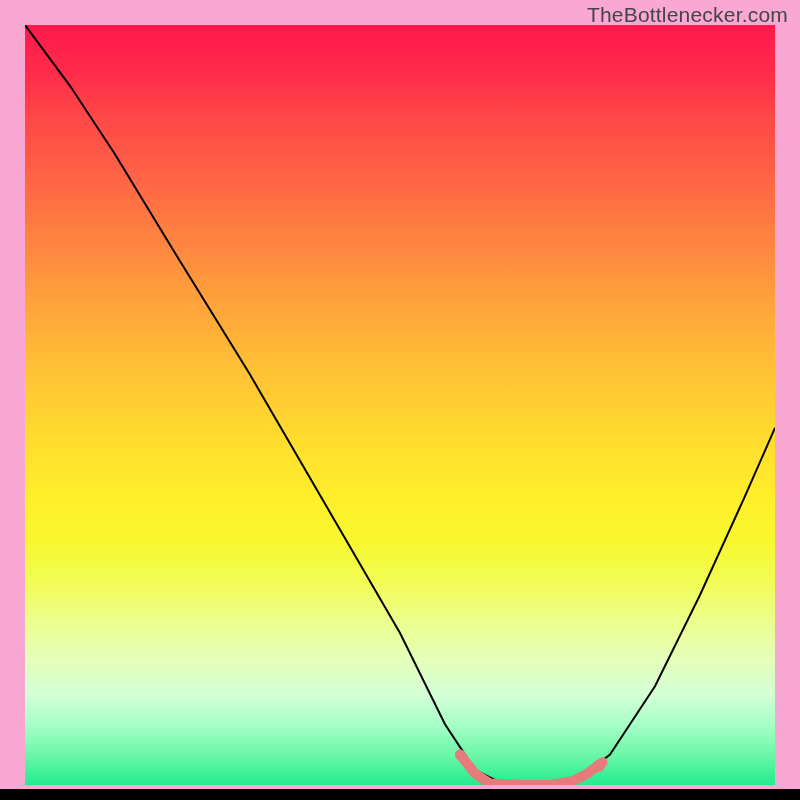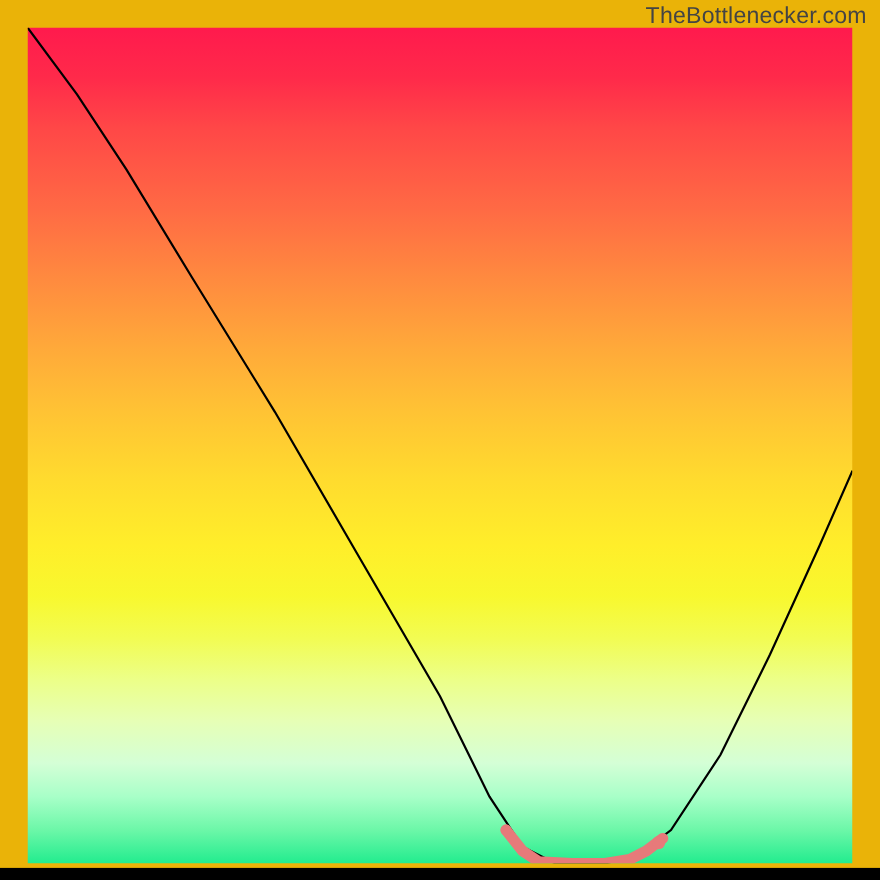--- a/index.html
+++ b/index.html
@@ -1,17 +1,17 @@
 <!DOCTYPE html>
 <html><head>
 <meta charset="utf-8">
 <style>
   * { margin: 0; padding: 0; box-sizing: border-box; }
   body { width: 800px; height: 800px; overflow: hidden; background: #000; font-family: Arial, sans-serif; }
-  .container { position: relative; width: 800px; height: 789px; background: #eab308; }
+  .container { position: relative; width: 800px; height: 789px; background: #f9a8d4; }
   .plot-area {
     position: absolute;
     left: 25px;
     top: 25px;
     width: 750px;
     height: 760px;
     overflow: hidden;
   }
   .gradient-bg {
     position: absolute;

